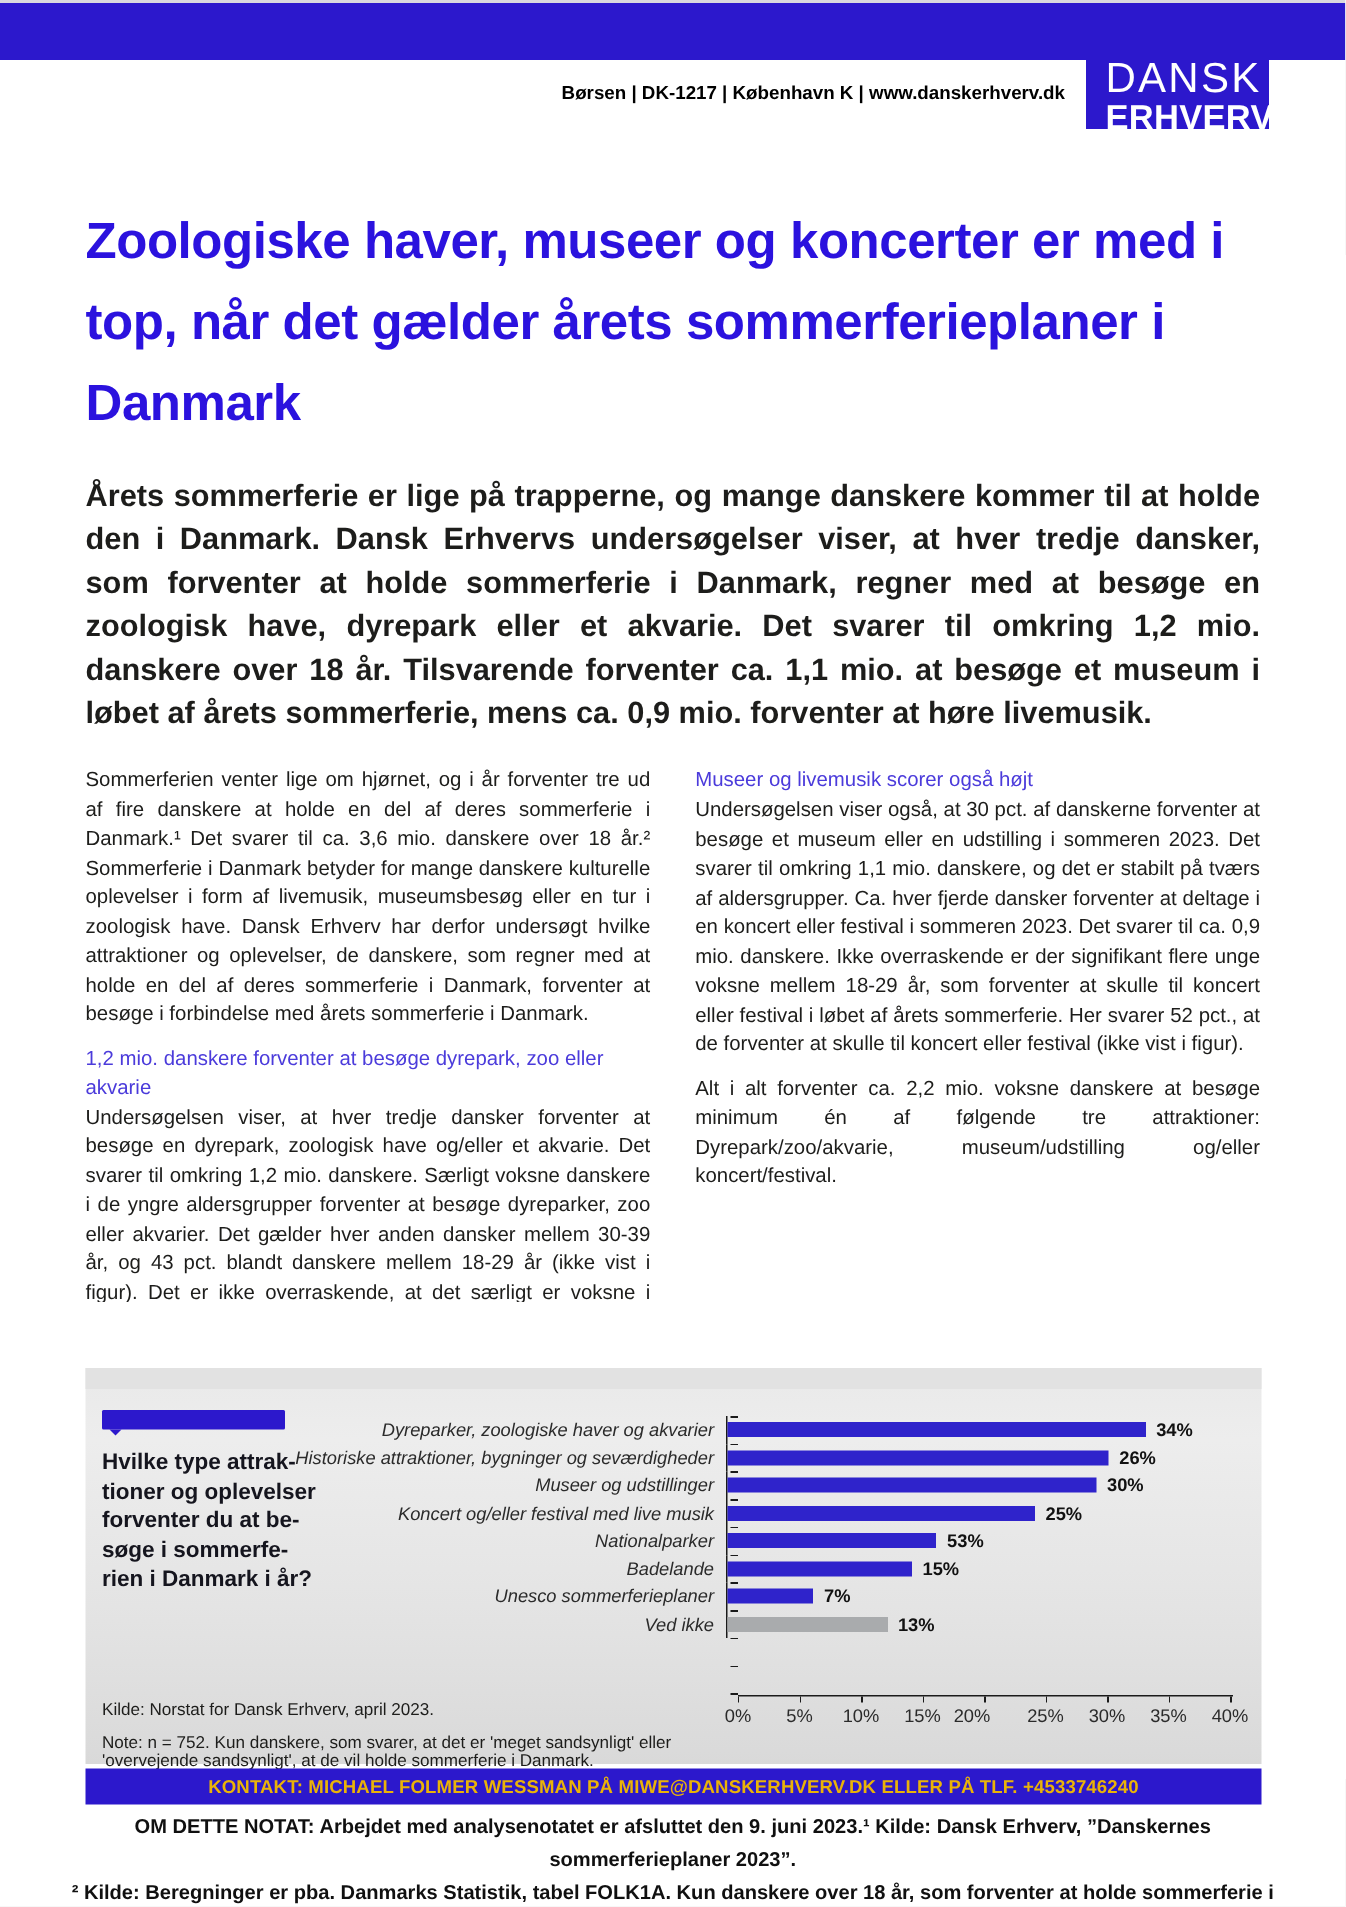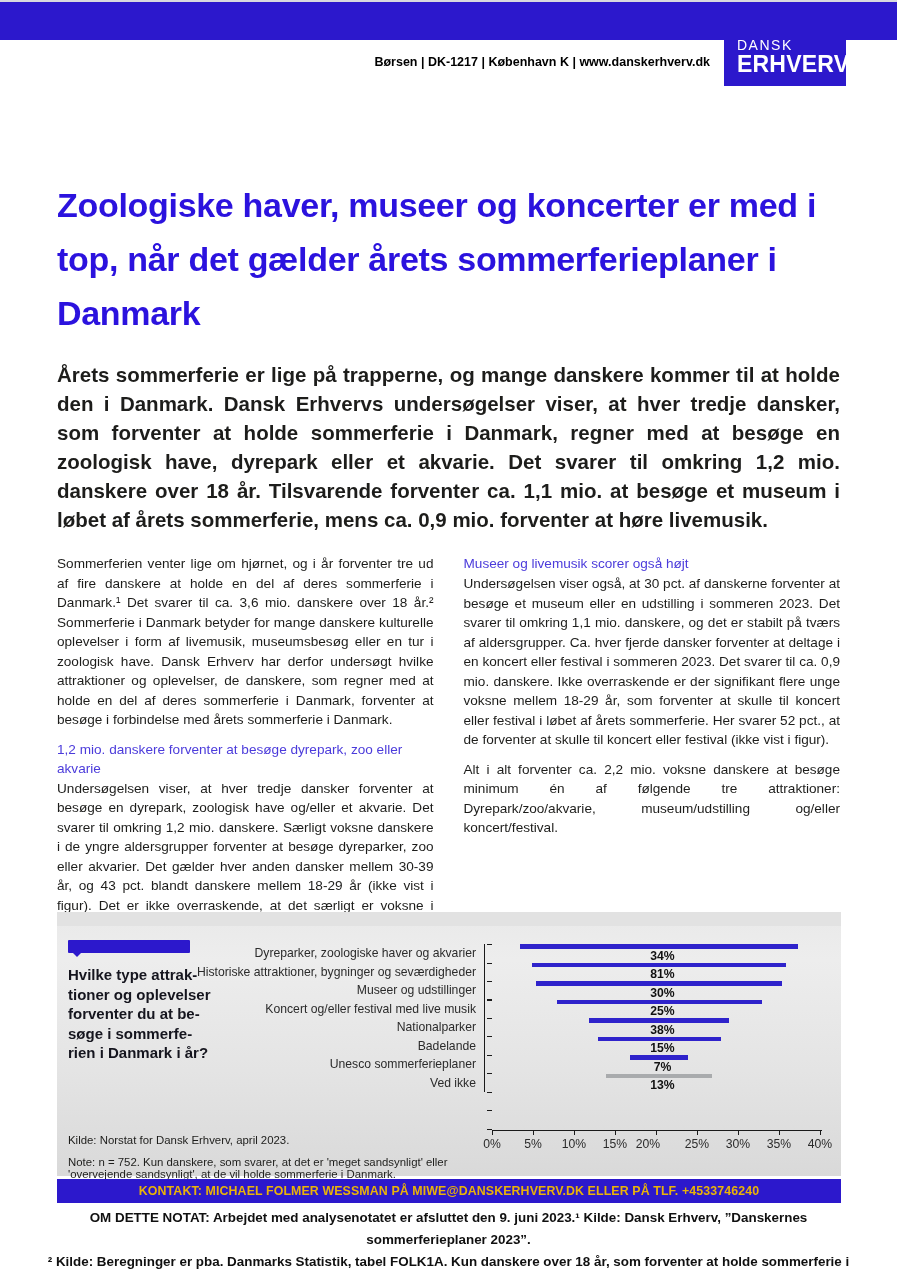--- a/index.html
+++ b/index.html
@@ -9,31 +9,31 @@
     position:relative; width:897px; height:1271px; margin:0 auto;
     background:#fff; overflow:hidden;
   }
   
   .top-edge { position:absolute; top:0; left:0; width:100%; height:2px; background:#d9d9de; }
   .topbar   { position:absolute; top:2px; left:0; width:100%; height:38px; background:var(--brand); }
   .logo {
     position:absolute; top:2px; left:724px; width:122px; height:84px;
     background:var(--brand); color:#fff; padding:36px 0 0 13px; line-height:1;
   }
-  .logo .l1 { font-size:14px; font-weight:400; letter-spacing:1.5px; }
+  .logo .l1 { font-size:28px; font-weight:400; letter-spacing:1.5px; }
   .logo .l2 { font-size:23px; font-weight:800; letter-spacing:0.2px; margin-top:1px; }
   .header-meta {
     position:absolute; top:55px; right:187px;
     font-size:12.5px; font-weight:700; color:#000000;
   }
   
   main { position:absolute; top:134px; left:57px; width:783px; }
   h1.title {
     color:var(--titleblue); font-size:34px; font-weight:800;
-    line-height:54px; letter-spacing:-0.3px; margin-bottom:20px;margin-top:44px;
+    line-height:54px; letter-spacing:-0.3px; margin-bottom:20px;
   }
   p.lead {
     font-size:20.5px; font-weight:700; color:#1d1d1b;
     line-height:29px; text-align:justify; margin-bottom:20px;
   }
   .columns { display:flex; gap:30px; height:358px; overflow:hidden; }
   .col { width:383.5px; font-size:13.6px; line-height:19.5px; color:#1d1d1b; text-align:justify; }
   .col p { margin-bottom:10px; }
   .subhead { color:var(--subblue); font-weight:400; font-size:13.6px; line-height:19px; margin-bottom:1px; text-align:left; }
   
@@ -56,23 +56,23 @@
     color:#15151e; white-space:pre-line;
   }
   .rows { position:absolute; left:0; top:32px; width:784px; }
   .ytick-layer {
     position:absolute; left:430px; top:0; width:5px; height:186px;
     background:repeating-linear-gradient(to bottom,#1a1a1a 0 1px,transparent 1px 18.5px);
   }
   .crow { display:flex; align-items:center; height:18.5px; }
   .clabel {
     width:427px; padding-right:8px; text-align:right;
-    font-size:12.2px; color:#2b2b2b; white-space:nowrap;
-  }
-  .cplot { position:relative; width:349px; height:18.5px; border-left:1px solid #1a1a1a; display:flex; align-items:center;flex-direction:column; }
+    font-size:12.2px; color:#2b2b2b; white-space:nowrap;font-style:italic;
+  }
+  .cplot { position:relative; width:349px; height:18.5px; border-left:1px solid #1a1a1a; display:flex; align-items:center; }
   .cbar { height:10px; background:var(--barblue); }
   .cbar.gray { background:#a9abad; }
   .cval { font-size:12.2px; font-weight:700; color:#111; margin-left:7px; white-space:nowrap; }
   .xaxis {
     position:absolute; left:435px; top:217.5px; width:330px; height:5px;
     border-top:1px solid #1a1a1a;
     background:repeating-linear-gradient(to right,#1a1a1a 0 1px,transparent 1px 41px);
     background-size:330px 4px; background-repeat:no-repeat;
   }
   .xlabels { position:absolute; left:435px; top:225px; width:340px; height:14px; }
@@ -136,42 +136,42 @@
           <div class="clabel">Dyreparker, zoologiske haver og akvarier</div>
           <div class="cplot">
             <div class="cbar" style="width: 278.8px;"></div>
             <span class="cval">34%</span>
           </div>
         </div>
         <div class="crow">
           <div class="clabel">Historiske attraktioner, bygninger og seværdigheder</div>
           <div class="cplot">
             <div class="cbar" style="width: 254.2px;"></div>
-            <span class="cval">81%</span>
+            <span class="cval">26%</span>
           </div>
         </div>
         <div class="crow">
           <div class="clabel">Museer og udstillinger</div>
           <div class="cplot">
             <div class="cbar" style="width: 246px;"></div>
             <span class="cval">30%</span>
           </div>
         </div>
         <div class="crow">
           <div class="clabel">Koncert og/eller festival med live musik</div>
           <div class="cplot">
             <div class="cbar" style="width: 205px;"></div>
             <span class="cval">25%</span>
           </div>
         </div>
         <div class="crow">
           <div class="clabel">Nationalparker</div>
           <div class="cplot">
             <div class="cbar" style="width: 139.4px;"></div>
-            <span class="cval">38%</span>
+            <span class="cval">53%</span>
           </div>
         </div>
         <div class="crow">
           <div class="clabel">Badelande</div>
           <div class="cplot">
             <div class="cbar" style="width: 123px;"></div>
             <span class="cval">15%</span>
           </div>
         </div>
         <div class="crow">

